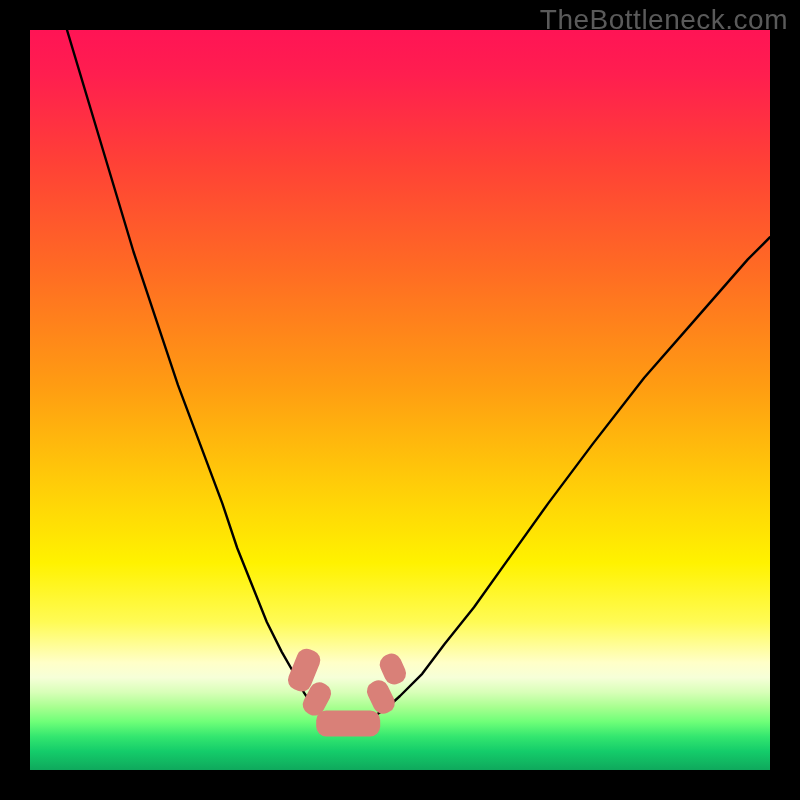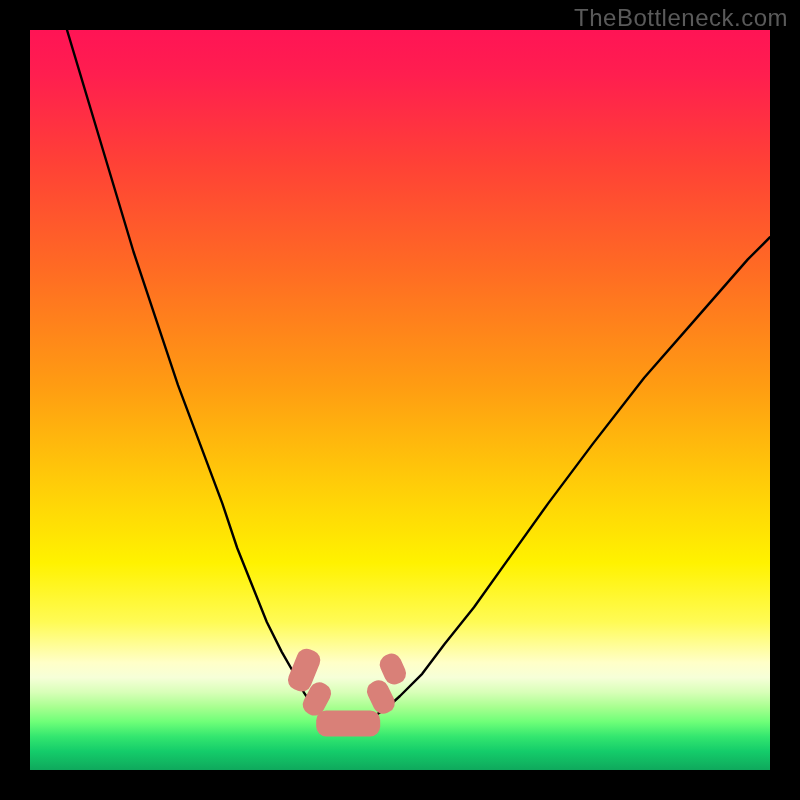--- a/index.html
+++ b/index.html
@@ -15,21 +15,21 @@
     position: relative;
     width: 800px;
     height: 800px;
     background: #000;
   }
   .watermark {
     position: absolute;
     top: 4px;
     right: 12px;
     color: #5a5a5a;
-    font-size: 24px;
+    font-size: 28px;
     font-weight: 500;
     letter-spacing: 0.5px;
     z-index: 10;
   }
   .plot-area {
     position: absolute;
     left: 30px;
     top: 30px;
     width: 740px;
     height: 740px;

